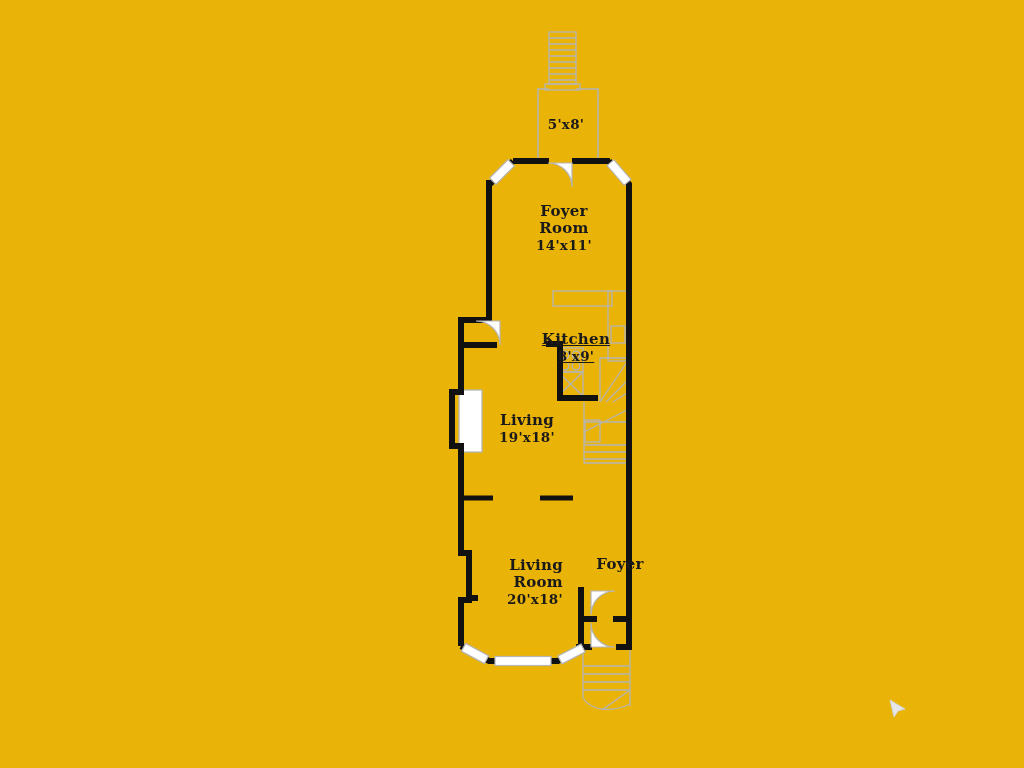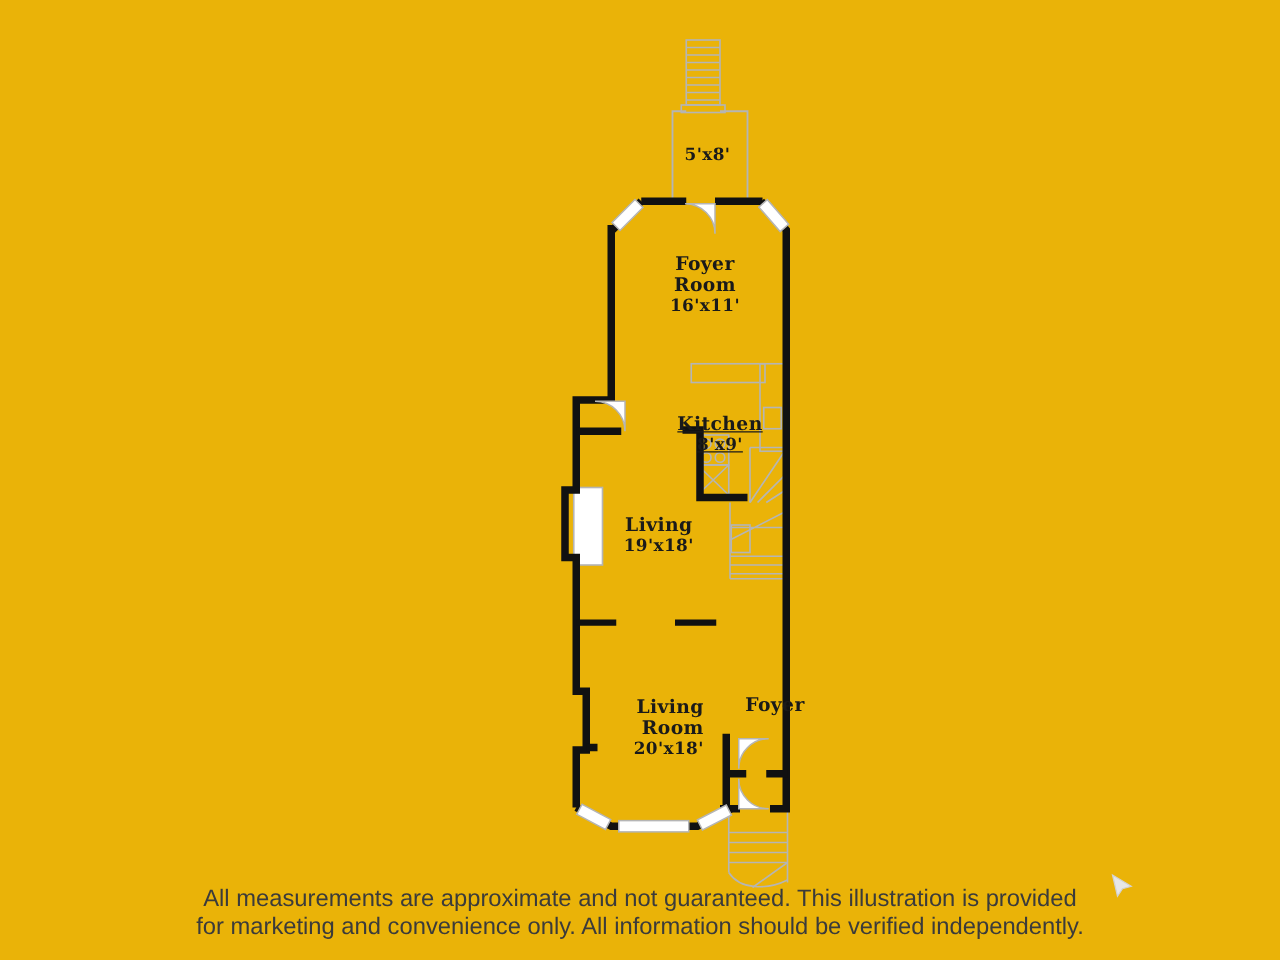--- a/index.html
+++ b/index.html
@@ -103,21 +103,21 @@
     </g>
   </svg>
 
   <div class="lbl small" style="left:566px;top:116px;">
     <div class="dims">5'x8'</div>
   </div>
 
   <div class="lbl" style="left:564px;top:203px;">
     <div>Foyer</div>
     <div>Room</div>
-    <div class="dims">16'x11'</div>
+    <div class="dims">14'x11'</div>
   </div>
 
   <div class="lbl" style="left:576px;top:331px;text-decoration:underline;">
     <div>Kitchen</div>
     <div class="dims">8'x9'</div>
   </div>
 
   <div class="lbl" style="left:527px;top:412px;">
     <div>Living</div>
     <div class="dims">19'x18'</div>
@@ -126,18 +126,14 @@
   <div class="lbl" style="left:535px;top:557px;text-align:right;">
     <div>Living</div>
     <div>Room</div>
     <div class="dims">20'x18'</div>
   </div>
 
   <div class="lbl" style="left:620px;top:556px;">
     <div>Foyer</div>
   </div>
 
-  <div class="disclaimer">
-    <div>All measurements are approximate and not guaranteed. This illustration is provided</div>
-    <div>for marketing and convenience only. All information should be verified independently.</div>
-  </div>
 
 </div>
 
 </body></html>

